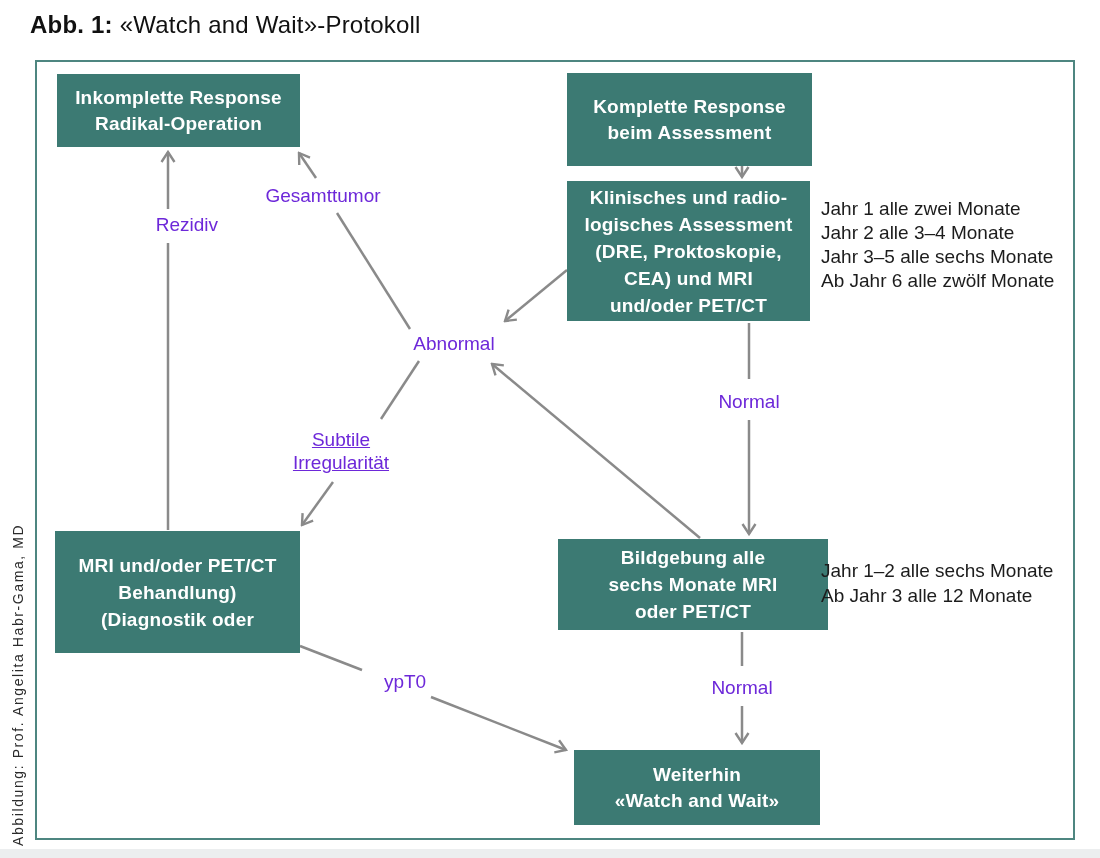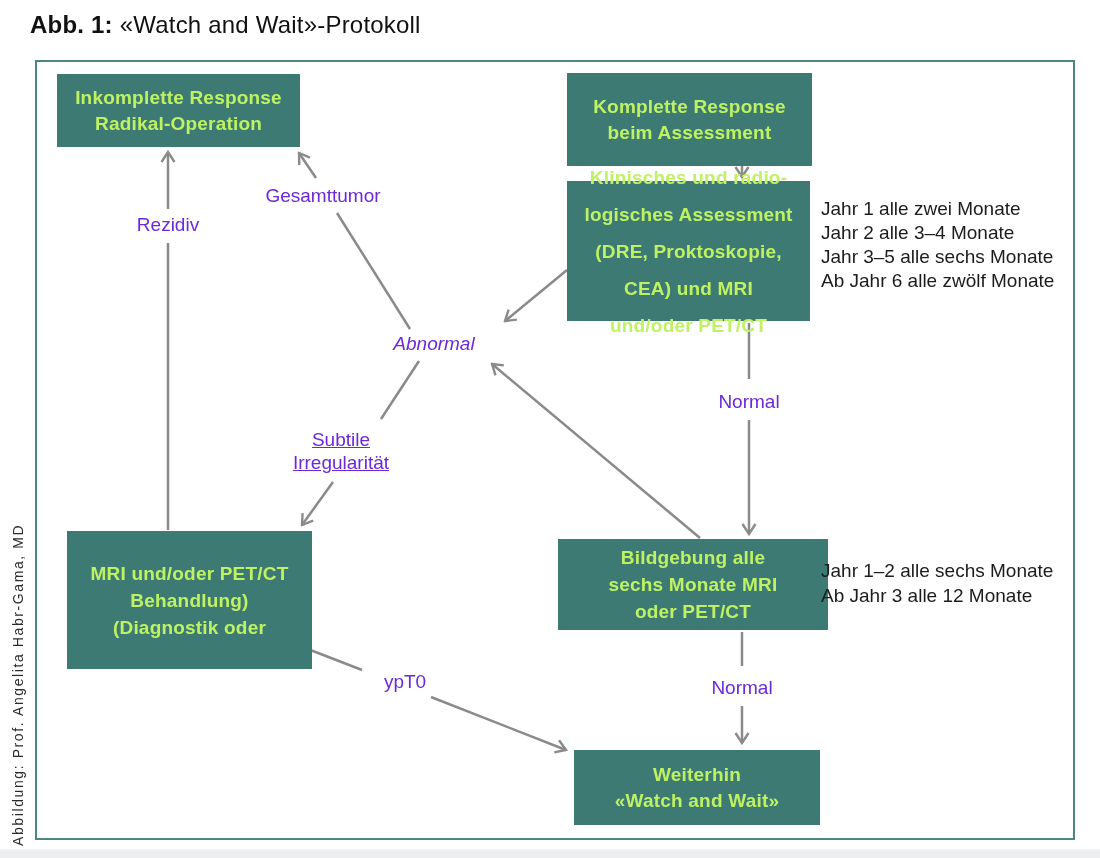--- a/index.html
+++ b/index.html
@@ -3,21 +3,21 @@
 <meta charset="utf-8">
 <style>
   html,body{margin:0;padding:0;background:#ffffff;}
   .page{position:relative;width:1100px;height:858px;background:#ffffff;overflow:hidden;
         font-family:"Liberation Sans",sans-serif;color:#1a1a1a;}
   .title{position:absolute;left:30px;top:11px;font-size:24px;letter-spacing:0.2px;color:#111;}
   .title .prefix{font-weight:bold;margin-right:7px;}
   .frame{position:absolute;left:35px;top:60px;width:1040px;height:780px;
          border:2px solid var(--frame-color,#4e8680);background:transparent;box-sizing:border-box;}
   .arrows{position:absolute;left:0;top:0;width:1100px;height:858px;pointer-events:none;}
-  .node{position:absolute;background:var(--node-color,#3c7a73);color:#bef264;font-weight:bold;
+  .node{position:absolute;background:var(--node-color,#3c7a73);color:#ffffff;font-weight:bold;
         font-size:19px;line-height:26px;display:flex;flex-direction:column;justify-content:center;
         text-align:center;letter-spacing:0.2px;}
   .elabel{position:absolute;font-size:19px;color:#6d28d9;text-align:center;line-height:23px;}
   .anno{position:absolute;font-size:19px;color:#1c1c1c;line-height:24px;white-space:nowrap;}
   .credit{position:absolute;left:10px;top:846px;transform:rotate(-90deg);transform-origin:0 0;
           white-space:nowrap;font-size:14px;letter-spacing:1.6px;color:#2b2b2b;}
   .bottom-strip{position:absolute;left:0;top:849px;width:1100px;height:9px;background:#eceeef;}
   svg line, svg path.conn{stroke:var(--arrow-color,#8a8a8a);stroke-width:2.5;fill:none;}
 </style>
 </head>
@@ -57,48 +57,48 @@
   <div class="node" style="left:57px;top:74px;width:243px;height:73px;">
     <div>Inkomplette Response</div>
     <div>Radikal-Operation</div>
   </div>
 
   <div class="node" style="left:567px;top:73px;width:245px;height:93px;">
     <div>Komplette Response</div>
     <div>beim Assessment</div>
   </div>
 
-  <div class="node" style="left:567px;top:181px;width:243px;height:140px;line-height:27px;gap:10px;">
+  <div class="node" style="left:567px;top:181px;width:243px;height:140px;line-height:27px;">
     <div>Klinisches und radio-</div>
     <div>logisches Assessment</div>
     <div>(DRE, Proktoskopie,</div>
     <div>CEA) und MRI</div>
     <div>und/oder PET/CT</div>
   </div>
 
-  <div class="node" style="left:55px;top:531px;width:245px;height:138px;line-height:27px;margin-left:12px;">
+  <div class="node" style="left:55px;top:531px;width:245px;height:122px;line-height:27px;">
     <div>MRI und/oder PET/CT</div>
     <div>Behandlung)</div>
     <div>(Diagnostik oder</div>
   </div>
 
   <div class="node" style="left:558px;top:539px;width:270px;height:91px;line-height:27px;">
     <div>Bildgebung alle</div>
     <div>sechs Monate MRI</div>
     <div>oder PET/CT</div>
   </div>
 
   <div class="node" style="left:574px;top:750px;width:246px;height:75px;">
     <div>Weiterhin</div>
     <div>«Watch and Wait»</div>
   </div>
 
-  <div class="elabel" style="left:118px;top:213px;width:100px;">Rezidiv</div>
+  <div class="elabel" style="left:118px;top:213px;width:100px;text-align:right;">Rezidiv</div>
   <div class="elabel" style="left:253px;top:184px;width:140px;">Gesamttumor</div>
-  <div class="elabel" style="left:384px;top:332px;width:100px;font-style:italic;">Abnormal</div>
+  <div class="elabel" style="left:404px;top:332px;width:100px;">Abnormal</div>
   <div class="elabel" style="left:281px;top:428px;width:120px;text-decoration:underline;">
     <div>Subtile</div>
     <div>Irregularität</div>
   </div>
   <div class="elabel" style="left:709px;top:390px;width:80px;">Normal</div>
   <div class="elabel" style="left:702px;top:676px;width:80px;">Normal</div>
   <div class="elabel" style="left:365px;top:670px;width:80px;">ypT0</div>
 
   <div class="anno" style="left:821px;top:197px;">
     <div>Jahr 1 alle zwei Monate</div>

